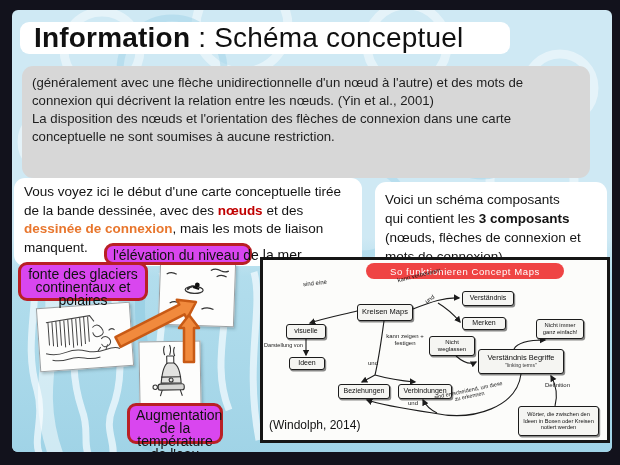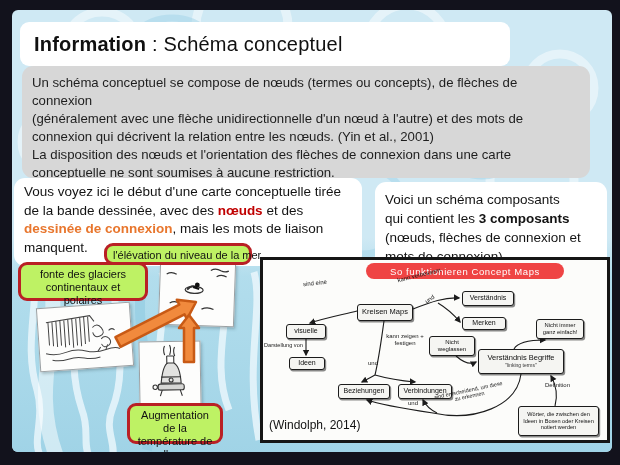--- a/index.html
+++ b/index.html
@@ -7,40 +7,40 @@
     width:620px;height:465px;overflow:hidden;position:relative;
     background:#12121c;
     font-family:"Liberation Sans",sans-serif;
   }
   .slide{
     position:absolute;left:12px;top:10px;width:600px;height:442px;
     background:#cfe9f4;border-radius:6px;overflow:hidden;
   }
   .bgtex{position:absolute;left:0;top:0;}
   .title-box{
-    position:absolute;left:8px;top:12px;width:490px;height:44px;
+    position:absolute;left:8px;top:12px;width:490px;height:32px;
     background:#ffffff;border-radius:9px;
     display:flex;align-items:center;padding-left:14px;box-sizing:border-box;
-    font-size:20px;color:#101010;letter-spacing:.2px;
+    font-size:28px;color:#101010;letter-spacing:.2px;
   }
   .title-box b{font-weight:bold;}
   .info-box{
     position:absolute;left:10px;top:56px;width:568px;height:112px;
     background:#d7d7d7;border-radius:11px;box-sizing:border-box;
     padding:8px 10px 8px 10px;color:#1e1e1e;
     font-size:13.2px;line-height:18px;
   }
   .note{position:absolute;background:#ffffff;border-radius:11px;box-sizing:border-box;color:#131313;}
   .note-left{left:2px;top:168px;width:348px;height:88px;padding:5px 10px;font-size:13.5px;line-height:18.5px;}
   .note-right{left:363px;top:172px;width:232px;height:98px;padding:8px 10px;font-size:13.5px;line-height:19px;}
   .acc-red{color:#c00000;font-weight:bold;}
   .acc-orange{color:#e8762d;font-weight:bold;}
   .redbox{
-    position:absolute;background:#bef264;border:3px solid #b92025;border-radius:9px;
-    color:#111;font-size:11px;line-height:13px;text-align:center;
+    position:absolute;background:#d946ef;border:3px solid #b92025;border-radius:9px;
+    color:#111;font-size:14px;line-height:13px;text-align:center;
     padding:3px 6px;box-sizing:border-box;z-index:6;
   }
   .paper{
     position:absolute;background:#fdfdfc;border:1px solid #9aa0a3;
     box-shadow:1.5px 2px 3px rgba(40,60,70,.28);z-index:3;
   }
   .arrows-overlay{position:absolute;left:0;top:230px;z-index:5;}
   
   .figure{
     position:absolute;left:248px;top:247px;width:350px;height:186px;
@@ -104,21 +104,20 @@
     </g>
     <path d="M35,250 C55,320 15,370 45,448" fill="none" stroke="#ffffff" stroke-opacity="0.5" stroke-width="15"></path>
     <path d="M130,272 C120,330 150,380 135,440" fill="none" stroke="#8cc9e0" stroke-opacity="0.55" stroke-width="10"></path>
   </svg>
 
   <div class="title-box">
     <span><b>Information</b><span> : Schéma conceptuel</span></span>
   </div>
 
   <div class="info-box">
-    <div>Un schéma conceptuel se compose de nœuds (termes ou concepts), de flèches de connexion</div>
     <div>(généralement avec une flèche unidirectionnelle d'un nœud à l'autre) et des mots de connexion qui décrivent la relation entre les nœuds. (Yin et al., 2001)</div>
     <div>La disposition des nœuds et l'orientation des flèches de connexion dans une carte conceptuelle ne sont soumises à aucune restriction.</div>
   </div>
 
   <div class="note note-left">
     <span>Vous voyez ici le début d'une carte conceptuelle tirée de la bande dessinée, avec des </span><span class="acc-red">nœuds</span><span> et des </span><span class="acc-orange">dessinée de connexion</span><span>, mais les mots de liaison manquent.</span>
   </div>
 
   <div class="note note-right">
     <span>Voici un schéma composants</span><br>

